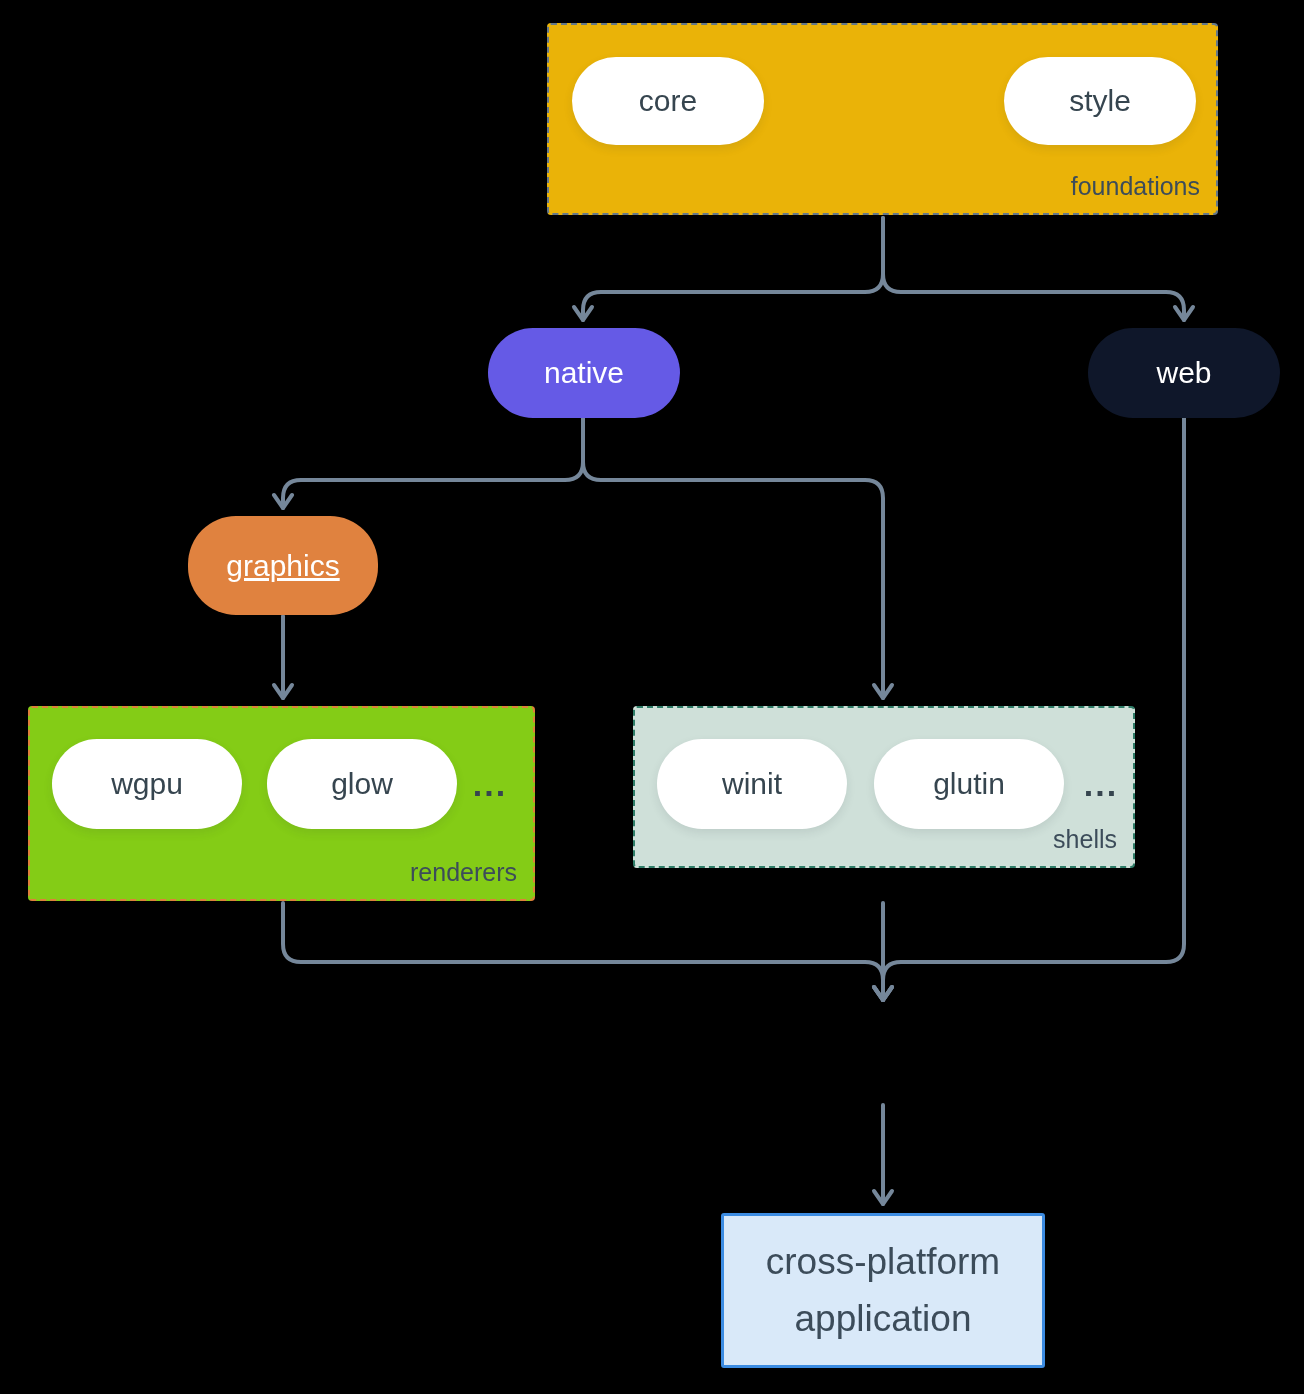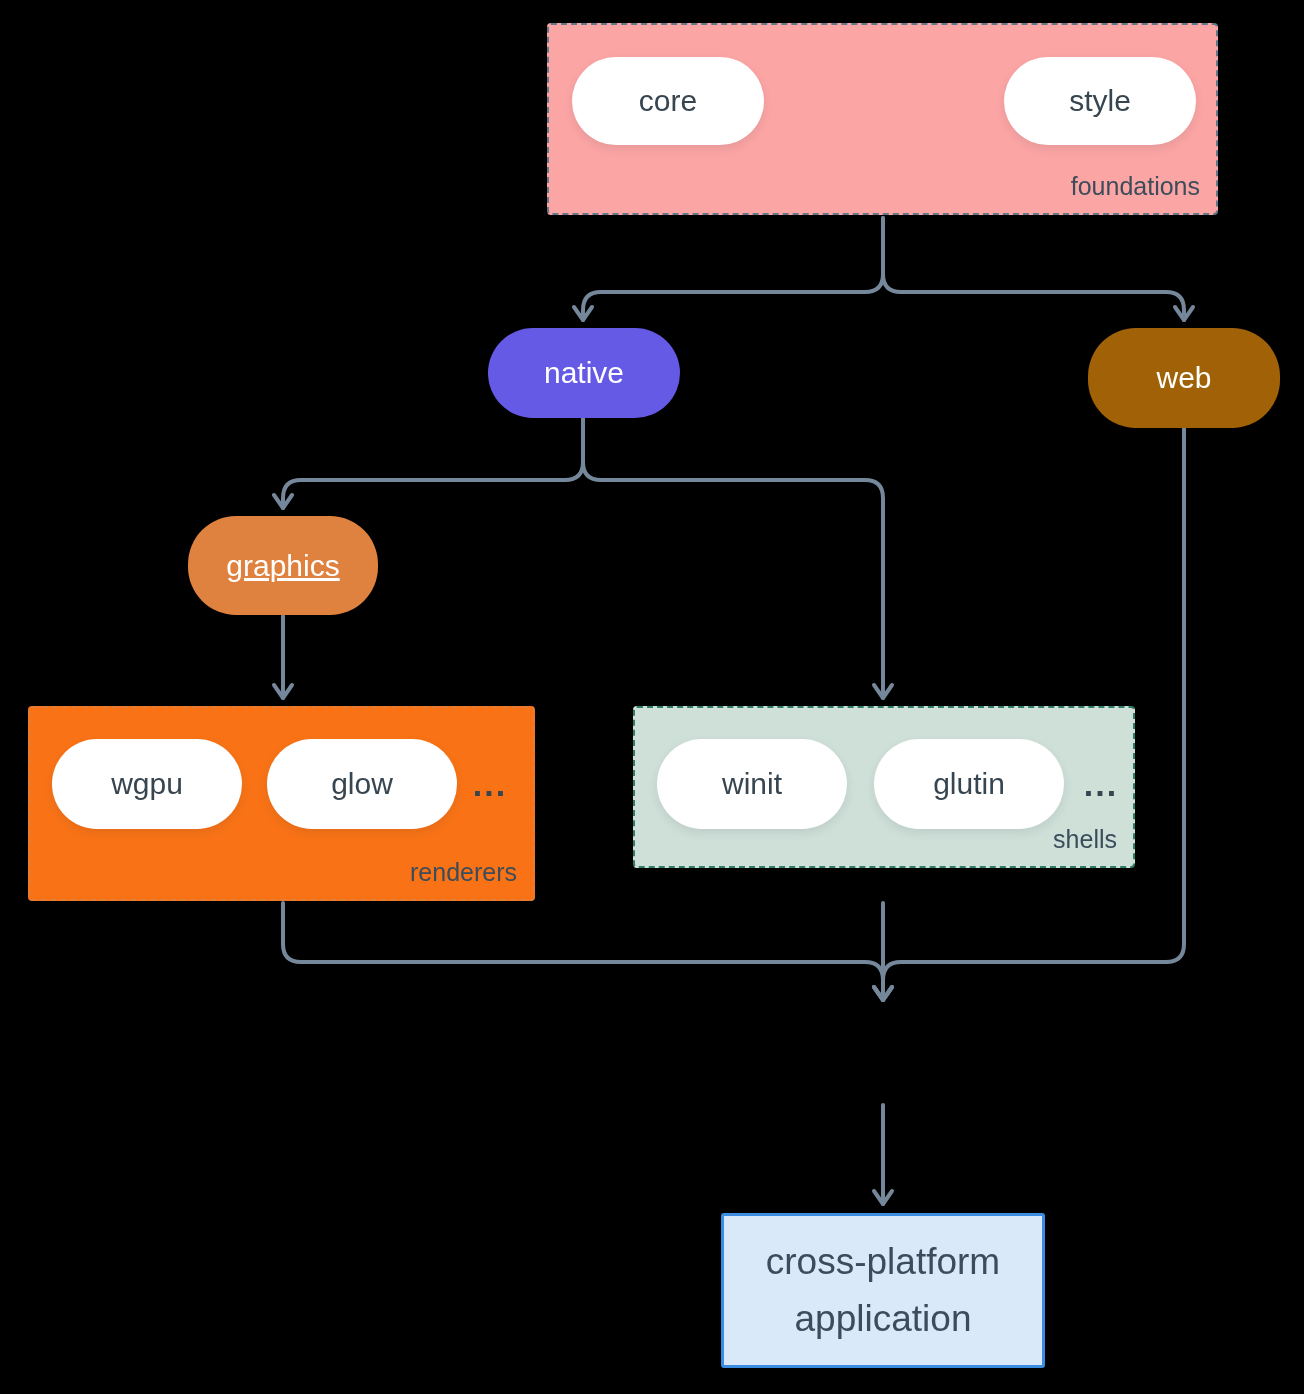--- a/index.html
+++ b/index.html
@@ -101,42 +101,42 @@
     <path class="connector" d="M883 218 V274 Q883 292 901 292 H1166 Q1184 292 1184 310 V320" marker-end="url(#arrow)"></path>
     <path class="connector" d="M583 418 V462 Q583 480 565 480 H301 Q283 480 283 498 V508" marker-end="url(#arrow)"></path>
     <path class="connector" d="M583 418 V462 Q583 480 601 480 H865 Q883 480 883 498 V698" marker-end="url(#arrow)"></path>
     <path class="connector" d="M283 616 V698" marker-end="url(#arrow)"></path>
     <path class="connector" d="M283 903 V944 Q283 962 301 962 H865 Q883 962 883 980 V1000" marker-end="url(#arrow)"></path>
     <path class="connector" d="M883 903 V1000" marker-end="url(#arrow)"></path>
     <path class="connector" d="M1184 418 V944 Q1184 962 1166 962 H901 Q883 962 883 980 V1000" marker-end="url(#arrow)"></path>
     <path class="connector" d="M883 1105 V1204" marker-end="url(#arrow)"></path>
   </svg>
 
-  <div class="groupbox dash-slate" style="left: 547px; top: 23px; width: 671px; height: 192px; background-color: #fca5a5;">
+  <div class="groupbox dash-slate" style="left: 547px; top: 23px; width: 671px; height: 192px; background-color: #eab308;">
     <div class="pill white" style="left:23px; top:32px; width:192px; height:88px;">
       <span>core</span>
     </div>
     <div class="pill white" style="left:455px; top:32px; width:192px; height:88px;">
       <span>style</span>
     </div>
     <div class="group-label">foundations</div>
   </div>
 
   <div class="pill solid" style="left: 488px; top: 328px; width: 192px; height: 90px; background-color: rgb(101, 90, 230); text-align: right;">
     <span>native</span>
   </div>
-  <div class="pill solid" style="left: 1088px; top: 328px; width: 192px; height: 100px; background-color: #a16207;">
+  <div class="pill solid" style="left: 1088px; top: 328px; width: 192px; height: 90px; background-color: #0f172a;">
     <span>web</span>
   </div>
 
   <div class="pill solid" style="left: 188px; top: 516px; width: 190px; height: 99px; background-color: rgb(224, 130, 63); text-decoration: underline;">
     <span>graphics</span>
   </div>
 
-  <div class="groupbox dash-orange" style="left: 28px; top: 706px; width: 507px; height: 195px; background-color: #f97316;">
+  <div class="groupbox dash-orange" style="left: 28px; top: 706px; width: 507px; height: 195px; background-color: #84cc16;">
     <div class="pill white" style="left:22px; top:31px; width:190px; height:90px;">
       <span>wgpu</span>
     </div>
     <div class="pill white" style="left:237px; top:31px; width:190px; height:90px;">
       <span>glow</span>
     </div>
     <div class="ellipsis" style="left:430px; top:31px; width:60px; height:90px;">...</div>
     <div class="group-label">renderers</div>
   </div>
 

